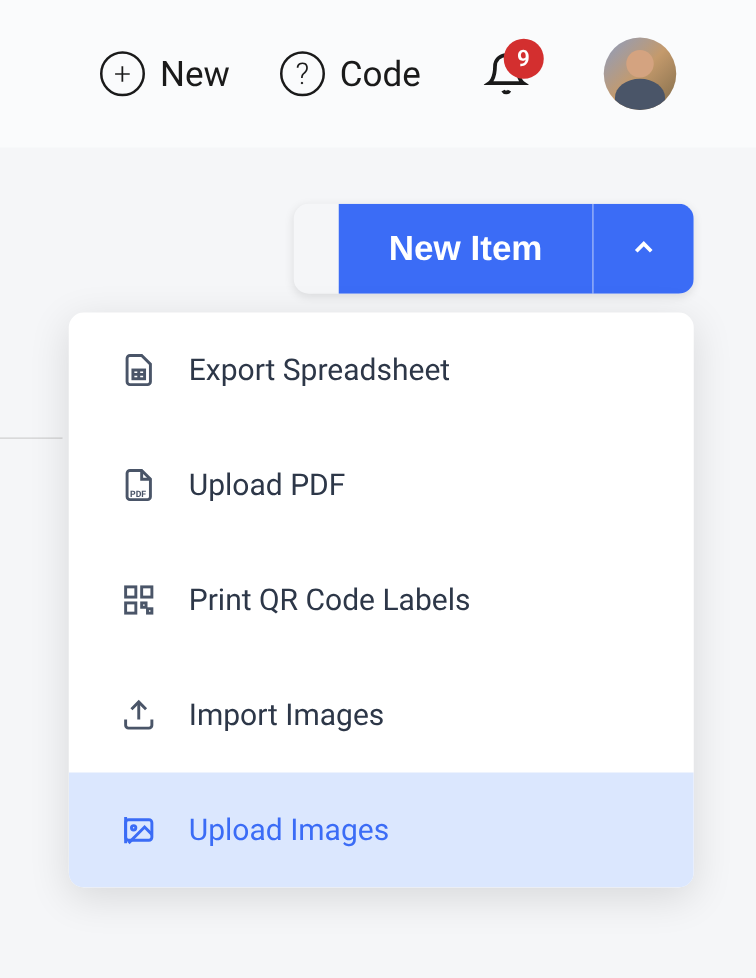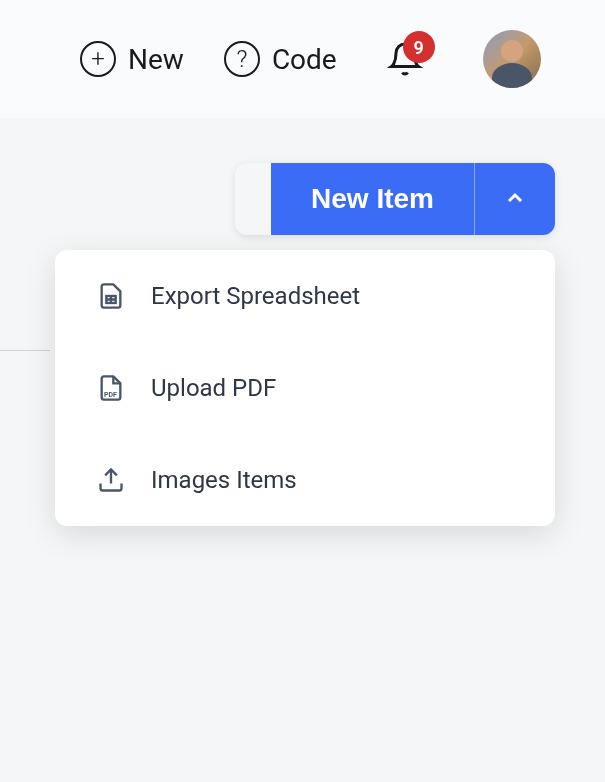--- a/index.html
+++ b/index.html
@@ -242,20 +242,43 @@
         <path d="M14 2H6a2 2 0 0 0-2 2v16a2 2 0 0 0 2 2h12a2 2 0 0 0 2-2V8z"></path>
         <polyline points="14 2 14 8 20 8"></polyline>
         <text x="6" y="20" font-size="6" fill="currentColor" stroke="none" font-weight="bold">PDF</text>
       </svg>
     </span>
     <span class="menu-label">Upload PDF</span>
   </div>
   <div class="menu-item">
     <span class="menu-icon">
       <svg width="28" height="28" viewBox="0 0 24 24" fill="none" stroke="currentColor" stroke-width="2">
+        <rect x="3" y="3" width="7" height="7"></rect>
+        <rect x="14" y="3" width="7" height="7"></rect>
+        <rect x="3" y="14" width="7" height="7"></rect>
+        <rect x="14" y="14" width="3" height="3"></rect>
+        <rect x="18" y="18" width="3" height="3"></rect>
+      </svg>
+    </span>
+    <span class="menu-label">Print QR Code Labels</span>
+  </div>
+  <div class="menu-item">
+    <span class="menu-icon">
+      <svg width="28" height="28" viewBox="0 0 24 24" fill="none" stroke="currentColor" stroke-width="2">
         <path d="M21 15v4a2 2 0 0 1-2 2H5a2 2 0 0 1-2-2v-4"></path>
         <polyline points="17 8 12 3 7 8"></polyline>
         <line x1="12" y1="3" x2="12" y2="15"></line>
       </svg>
     </span>
-    <span class="menu-label">Images Items</span>
+    <span class="menu-label">Import Images</span>
+  </div>
+  <div class="menu-item highlighted">
+    <span class="menu-icon">
+      <svg width="28" height="28" viewBox="0 0 24 24" fill="none" stroke="currentColor" stroke-width="2">
+        <rect x="3" y="5" width="18" height="14" rx="2"></rect>
+        <circle cx="8.5" cy="10.5" r="1.5"></circle>
+        <polyline points="21 15 16 10 5 21"></polyline>
+        <line x1="3" y1="3" x2="3" y2="21"></line>
+      </svg>
+    </span>
+    <span class="menu-label">Upload Images</span>
   </div>
 </div>
 
 </body></html>

